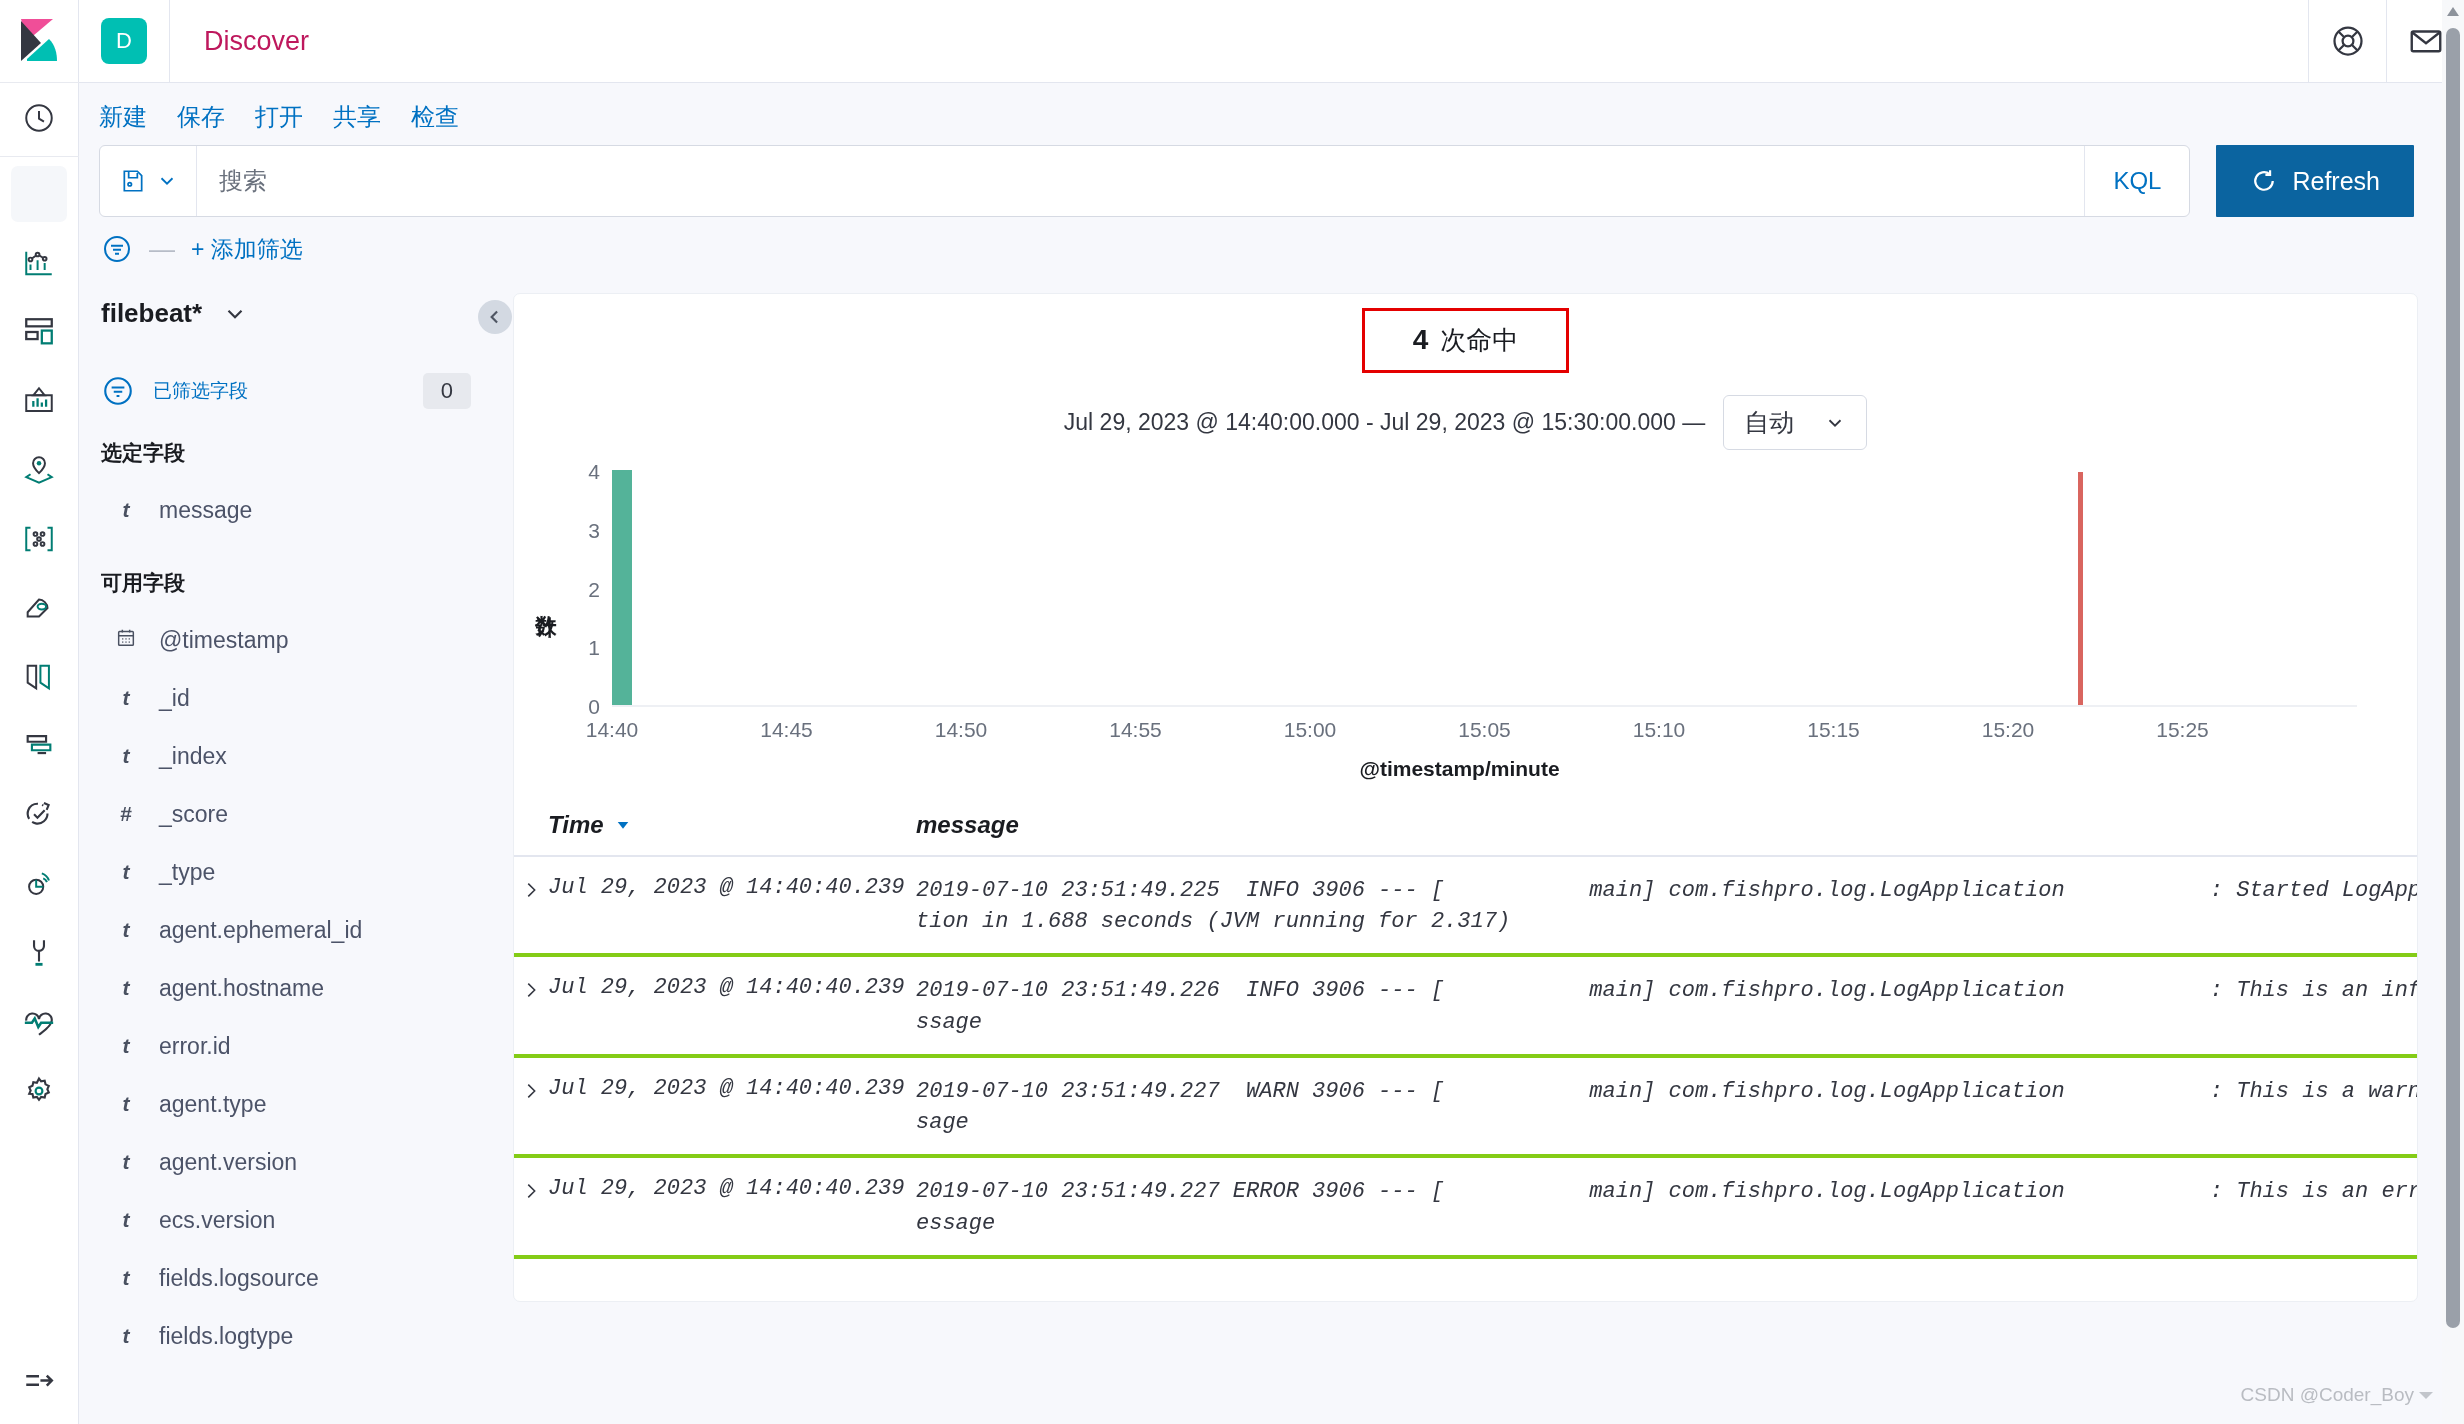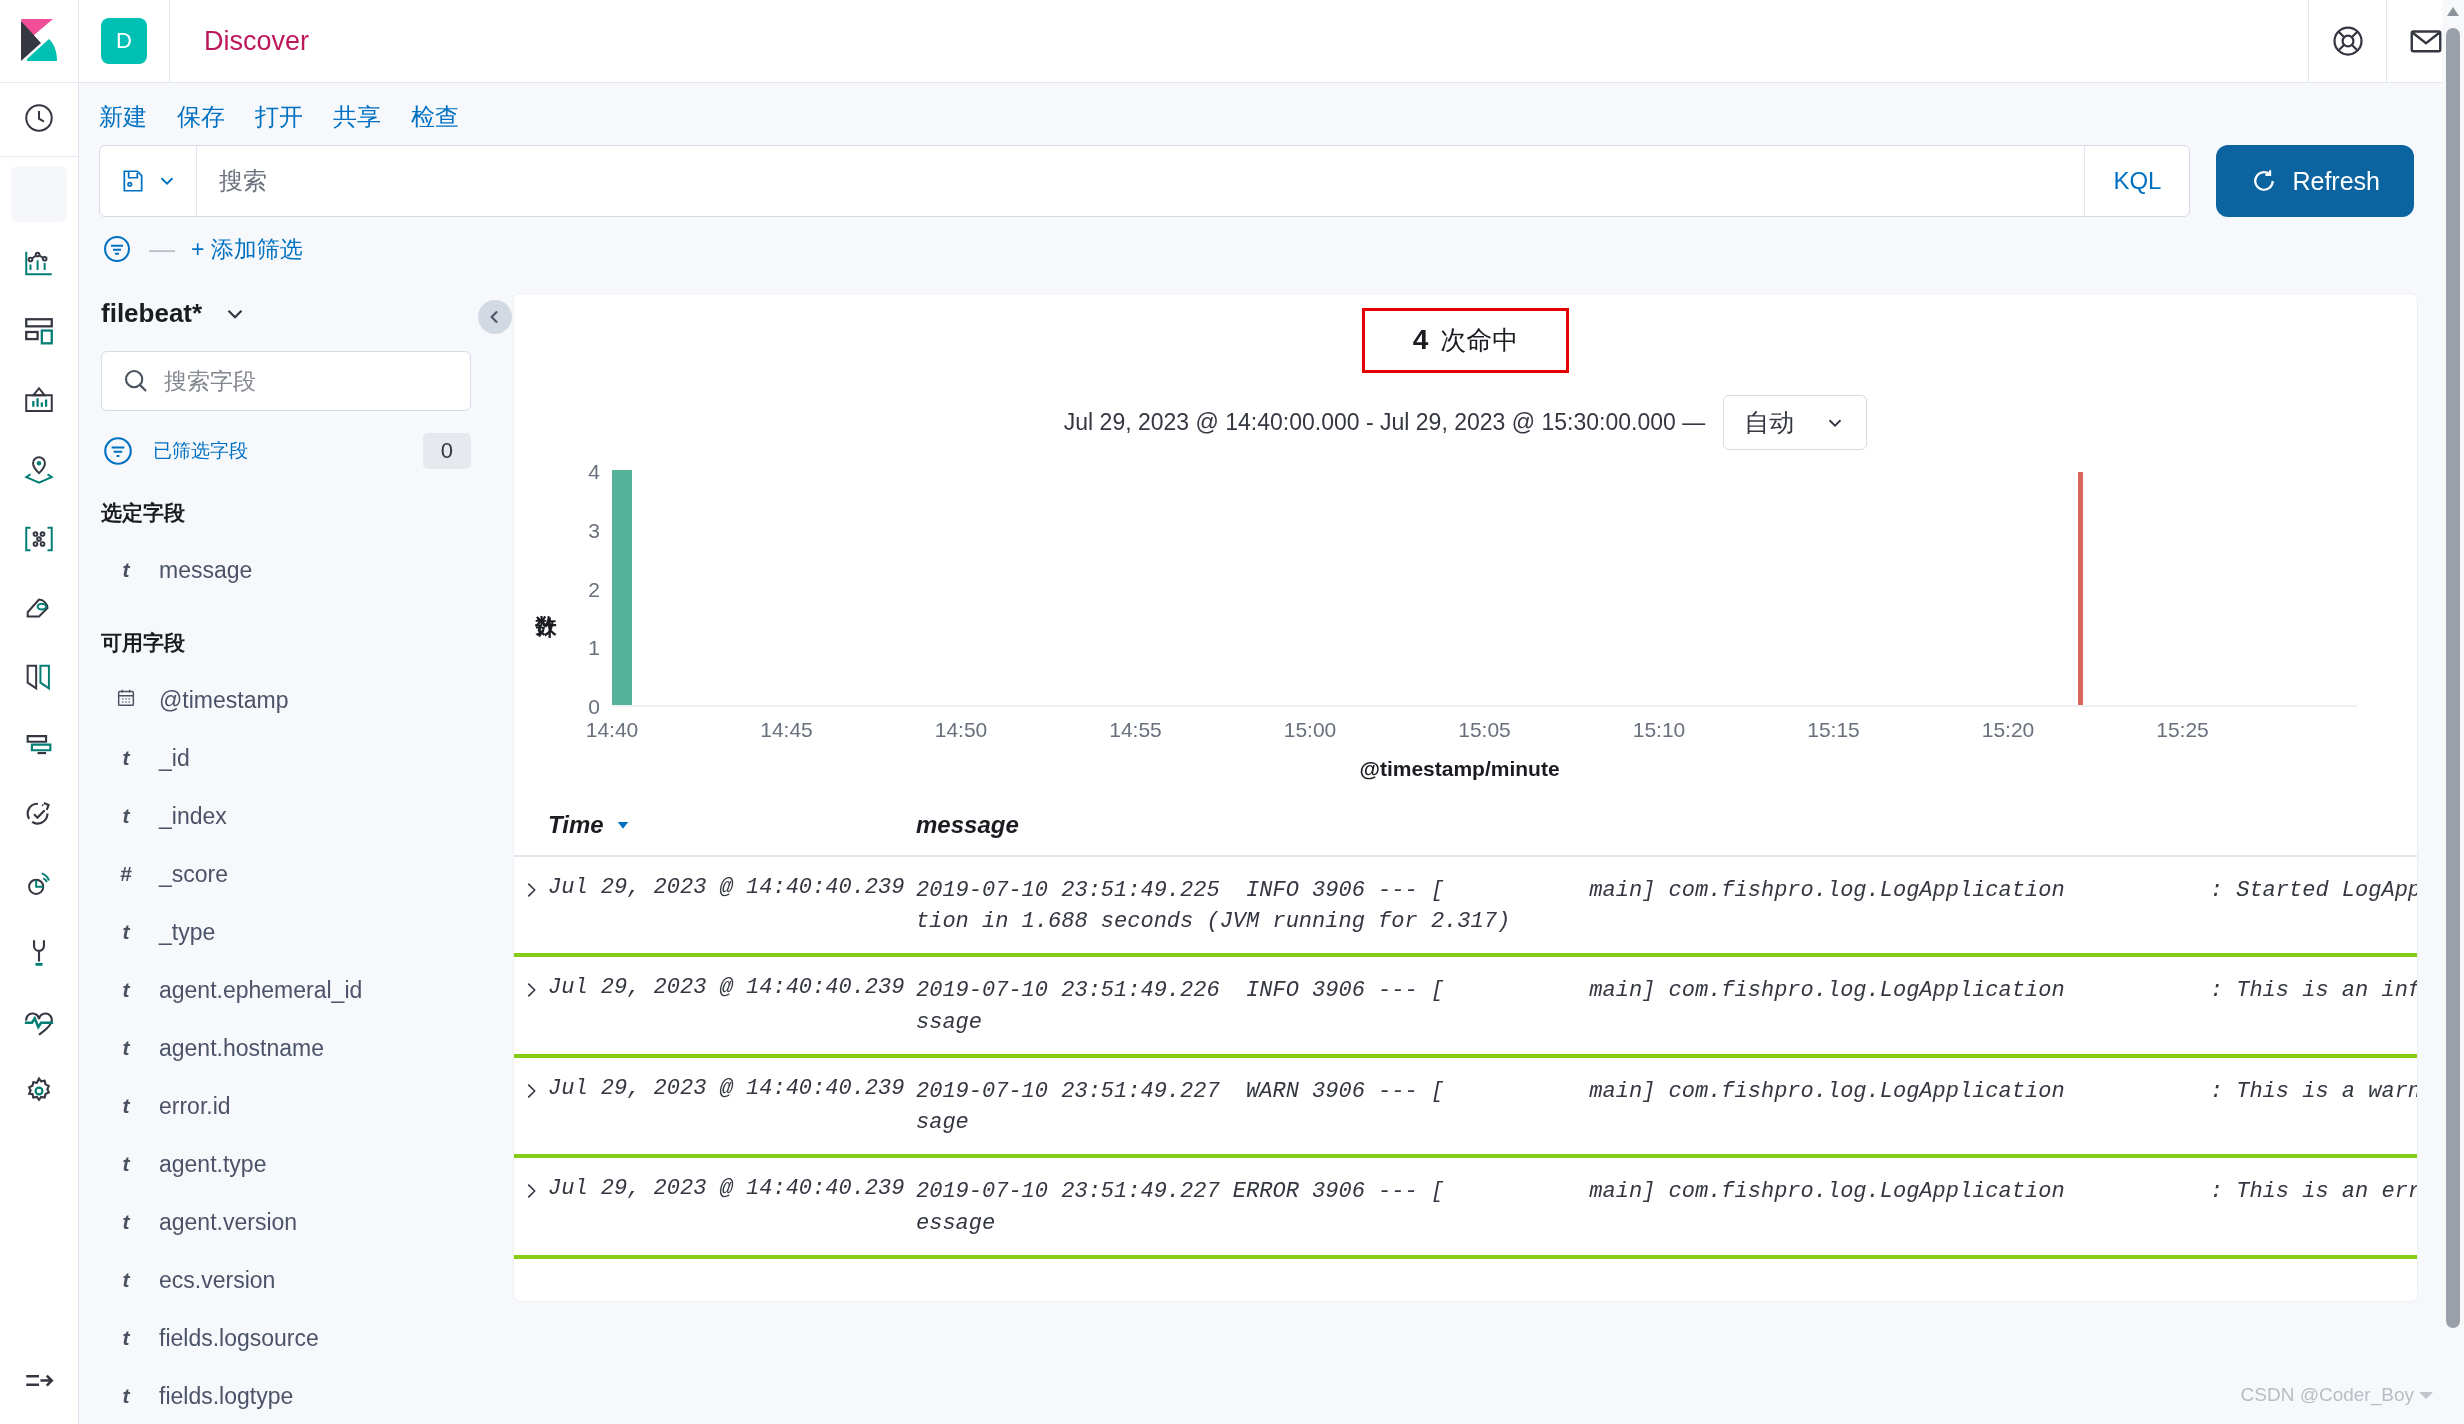--- a/index.html
+++ b/index.html
@@ -117,21 +117,21 @@
     border-right: 1px solid #e3e6ef; cursor: pointer;
   }
   .date-text {
     display: flex; align-items: center; gap: 18px;
     padding: 0 30px; font-size: 24px; color: #343741; cursor: pointer;
     white-space: nowrap;
   }
   .arrow-glyph { color: #55596b; font-size: 24px; }
   .refresh-btn {
     margin-left: 26px; height: 72px; padding: 0 34px;
-    background: #0b64a0; color: #ffffff; border: none; border-radius: 12px;
+    background: #0b64a0; color: #ffffff; border: none; border-radius: 1px;
     font-size: 25px; display: flex; align-items: center; gap: 14px;
     cursor: pointer; font-family: "Liberation Sans", sans-serif;
   }
 
   .filter-row { display: flex; align-items: center; padding: 14px 0 14px 22px; height: 60px; gap: 16px; }
   .filter-dash { color: #b7bcc7; font-size: 26px; }
   .add-filter { color: #0071c2; font-size: 23px; cursor: pointer; }
 
   
   .sidebar {
@@ -497,27 +497,20 @@
   </div>
 
   <div class="sidebar">
     <div class="index-pattern">
       <span>filebeat*</span>
       <svg width="26" height="26" viewBox="0 0 24 24" fill="none" stroke="#343741" stroke-width="2">
         <path d="M6 9l6 6 6-6"></path>
       </svg>
     </div>
 
-    <div class="field-search-wrap">
-      <svg class="field-search-icon" width="30" height="30" viewBox="0 0 24 24" fill="none" stroke="#4a5161" stroke-width="1.7">
-        <circle cx="10.5" cy="10.5" r="6.5"></circle>
-          <path d="M15.3 15.3L20 20"></path>
-      </svg>
-      <input class="field-search" type="text" placeholder="搜索字段" style="">
-    </div>
 
     <div class="filtered-fields-row">
       <svg width="34" height="34" viewBox="0 0 24 24" fill="none" stroke="#0071c2" stroke-width="1.5">
         <circle cx="12" cy="12" r="9"></circle>
           <path d="M7.5 9.5h9M9 12.5h6M11 15.5h2"></path>
       </svg>
       <span class="filtered-label">已筛选字段</span>
       <span class="filtered-count">0</span>
     </div>
 

